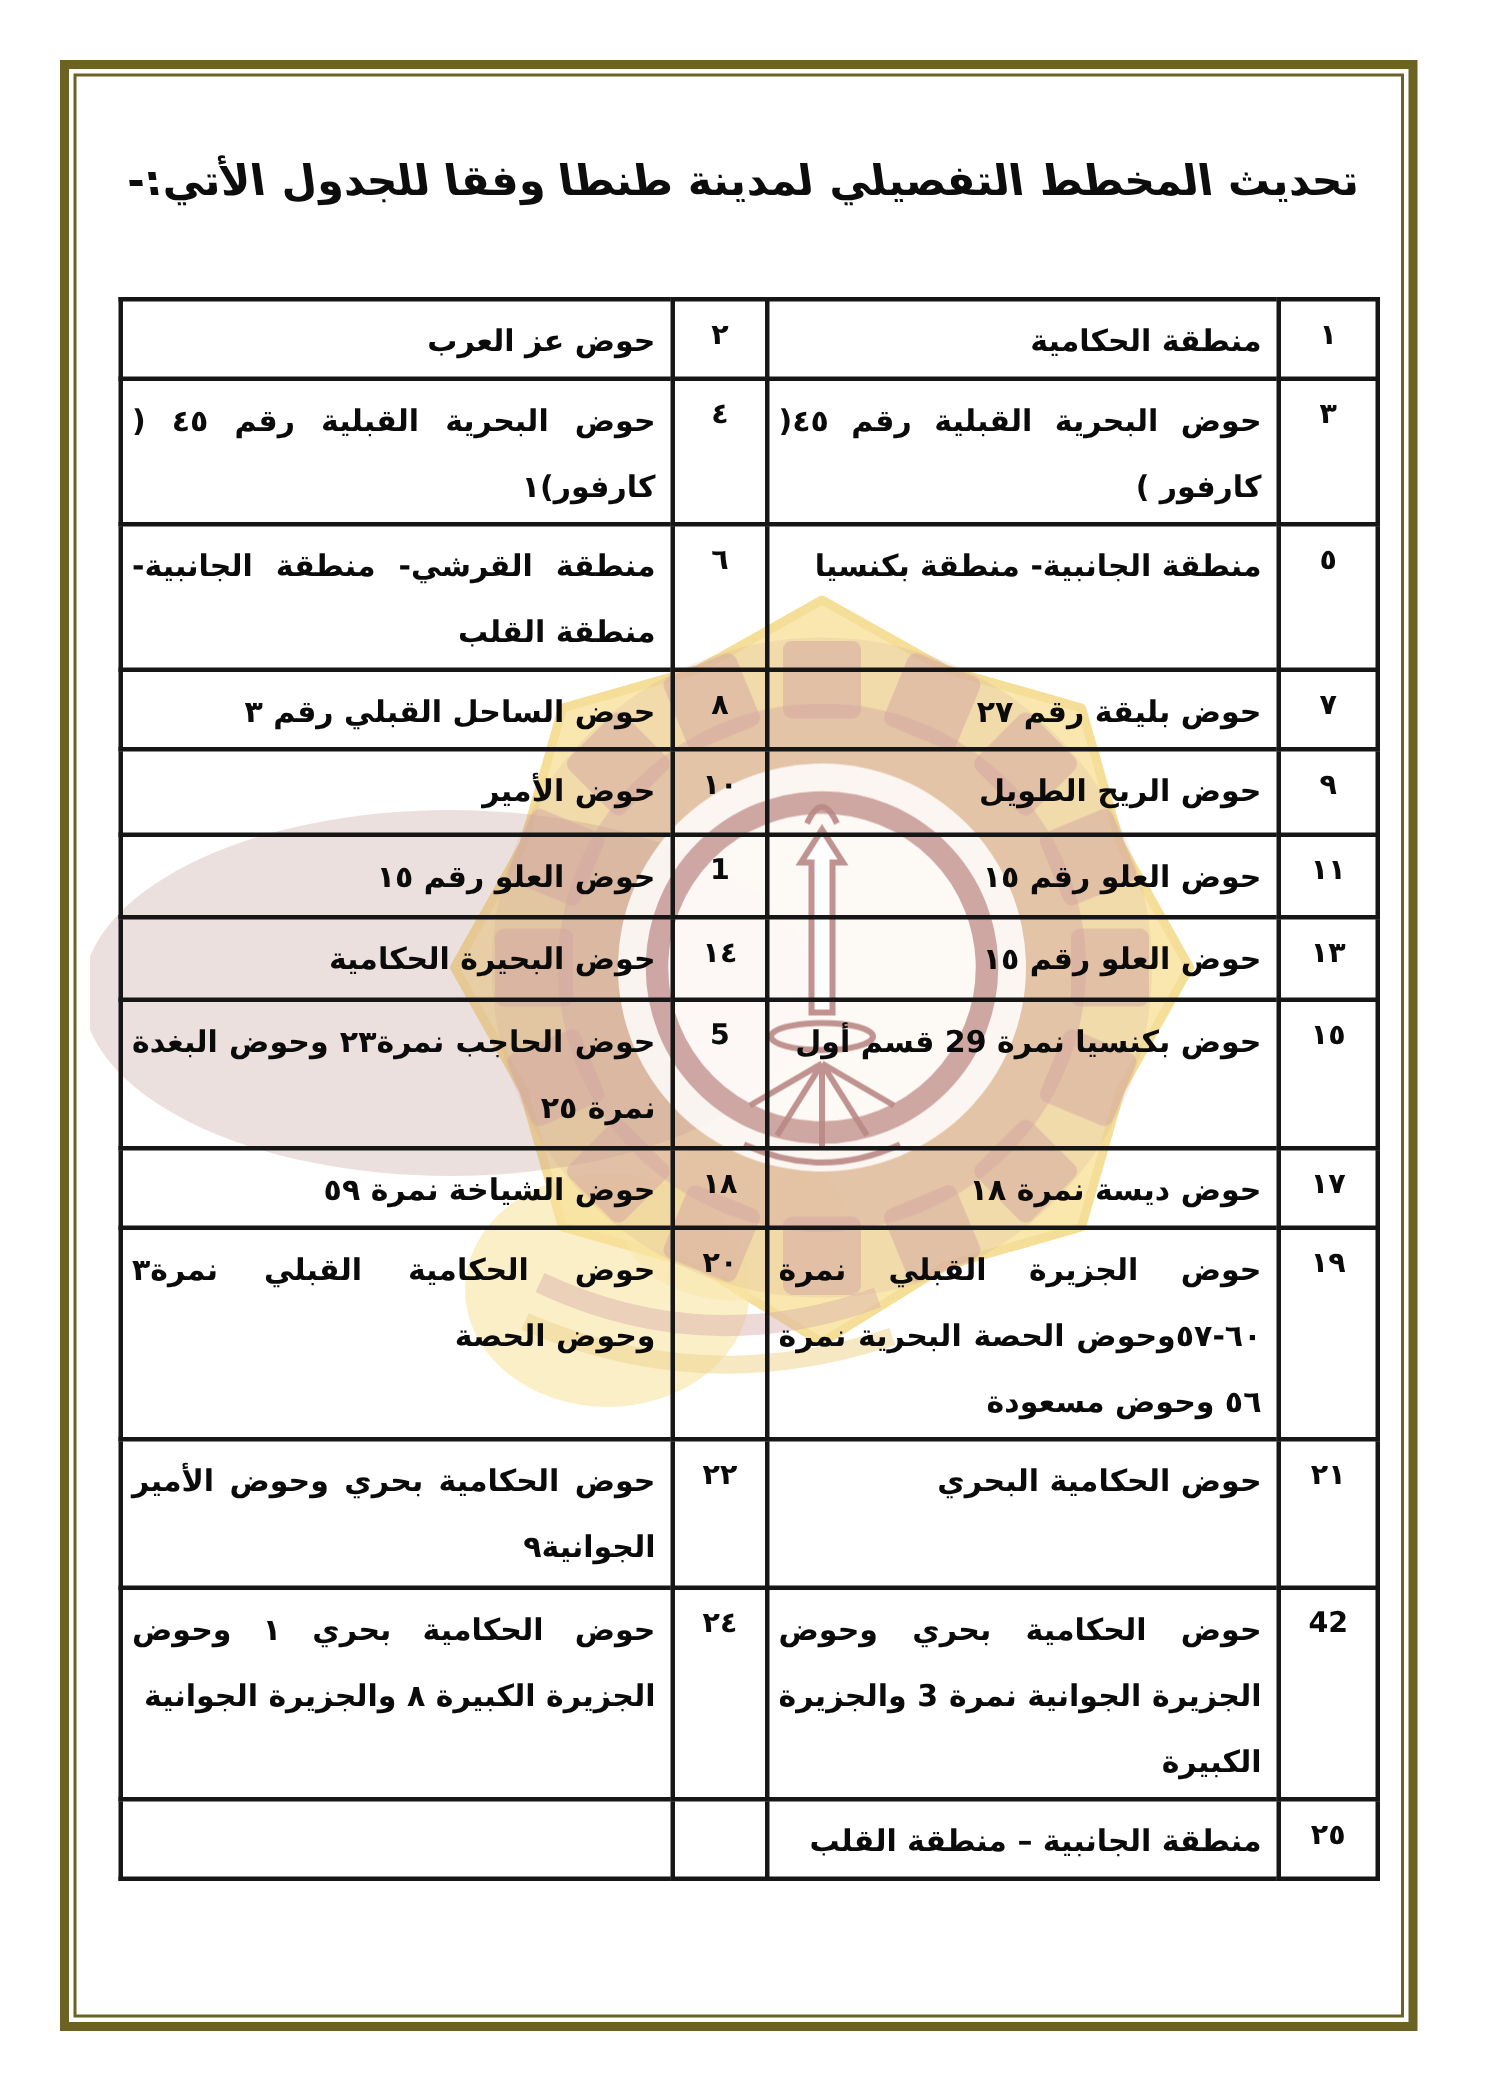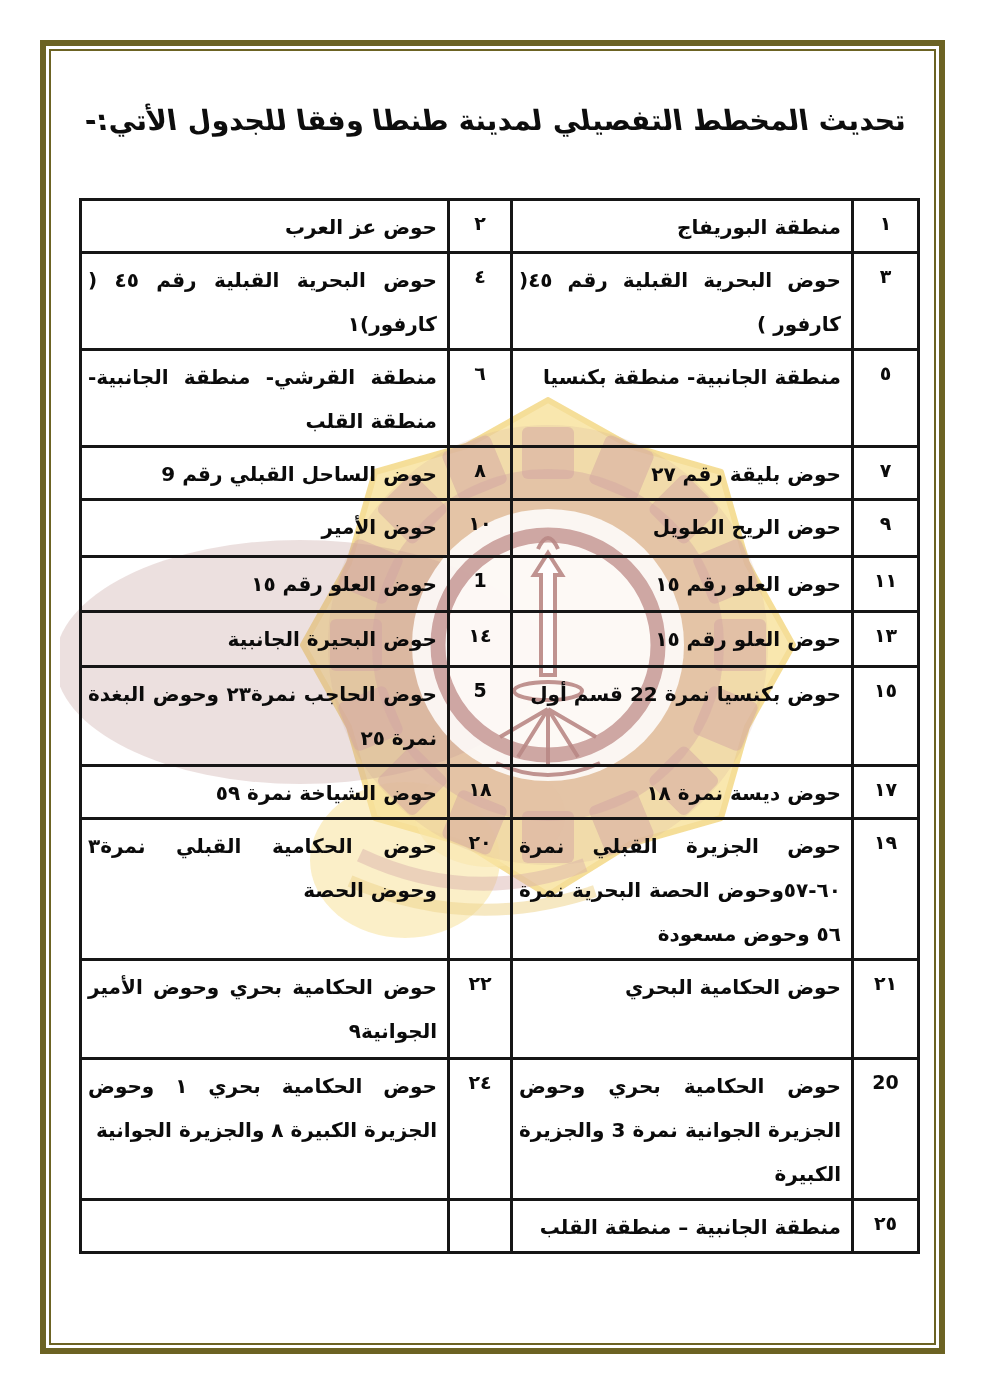--- a/index.html
+++ b/index.html
@@ -120,63 +120,63 @@
   <table class="districts" dir="rtl">
     <colgroup>
       <col class="c-num1">
         <col class="c-txt1">
         <col class="c-num2">
         <col class="c-txt2">
     </colgroup>
     <tbody>
       <tr>
         <td class="num">١</td>
-        <td class="txt">منطقة البوريفاج</td>
+        <td class="txt">منطقة الحكامية</td>
         <td class="num">٢</td>
         <td class="txt">حوض عز العرب</td>
       </tr>
       <tr>
         <td class="num">٣</td>
         <td class="txt">حوض البحرية القبلية رقم ٤٥( كارفور )</td>
         <td class="num">٤</td>
         <td class="txt">حوض البحرية القبلية رقم ٤٥ ( كارفور)١</td>
       </tr>
       <tr>
         <td class="num">٥</td>
         <td class="txt">منطقة الجانبية- منطقة بكنسيا</td>
         <td class="num">٦</td>
         <td class="txt">منطقة القرشي- منطقة الجانبية- منطقة القلب</td>
       </tr>
       <tr>
         <td class="num">٧</td>
         <td class="txt">حوض بليقة رقم ٢٧</td>
         <td class="num">٨</td>
-        <td class="txt">حوض الساحل القبلي رقم 9</td>
+        <td class="txt">حوض الساحل القبلي رقم ٣</td>
       </tr>
       <tr>
         <td class="num">٩</td>
         <td class="txt">حوض الريح الطويل</td>
         <td class="num">١٠</td>
         <td class="txt">حوض الأمير</td>
       </tr>
       <tr>
         <td class="num">١١</td>
         <td class="txt">حوض العلو رقم ١٥</td>
         <td class="num">1</td>
         <td class="txt">حوض العلو رقم ١٥</td>
       </tr>
       <tr>
         <td class="num">١٣</td>
         <td class="txt">حوض العلو رقم ١٥</td>
         <td class="num">١٤</td>
-        <td class="txt">حوض البحيرة الجانبية</td>
+        <td class="txt">حوض البحيرة الحكامية</td>
       </tr>
       <tr>
         <td class="num">١٥</td>
-        <td class="txt">حوض بكنسيا نمرة 22 قسم أول</td>
+        <td class="txt">حوض بكنسيا نمرة 29 قسم أول</td>
         <td class="num">5</td>
         <td class="txt">حوض الحاجب نمرة٢٣ وحوض البغدة نمرة ٢٥</td>
       </tr>
       <tr>
         <td class="num">١٧</td>
         <td class="txt">حوض ديسة نمرة ١٨</td>
         <td class="num">١٨</td>
         <td class="txt">حوض الشياخة نمرة ٥٩</td>
       </tr>
       <tr>
@@ -185,21 +185,21 @@
         <td class="num">٢٠</td>
         <td class="txt">حوض الحكامية القبلي نمرة٣ وحوض الحصة</td>
       </tr>
       <tr>
         <td class="num">٢١</td>
         <td class="txt">حوض الحكامية البحري</td>
         <td class="num">٢٢</td>
         <td class="txt">حوض الحكامية بحري وحوض الأمير الجوانية٩</td>
       </tr>
       <tr>
-        <td class="num">20</td>
+        <td class="num">42</td>
         <td class="txt">حوض الحكامية بحري وحوض الجزيرة الجوانية نمرة 3 والجزيرة الكبيرة</td>
         <td class="num">٢٤</td>
         <td class="txt">حوض الحكامية بحري ١ وحوض الجزيرة الكبيرة ٨ والجزيرة الجوانية</td>
       </tr>
       <tr>
         <td class="num">٢٥</td>
         <td class="txt">منطقة الجانبية – منطقة القلب</td>
         <td class="num"></td>
         <td class="txt"></td>
       </tr>

